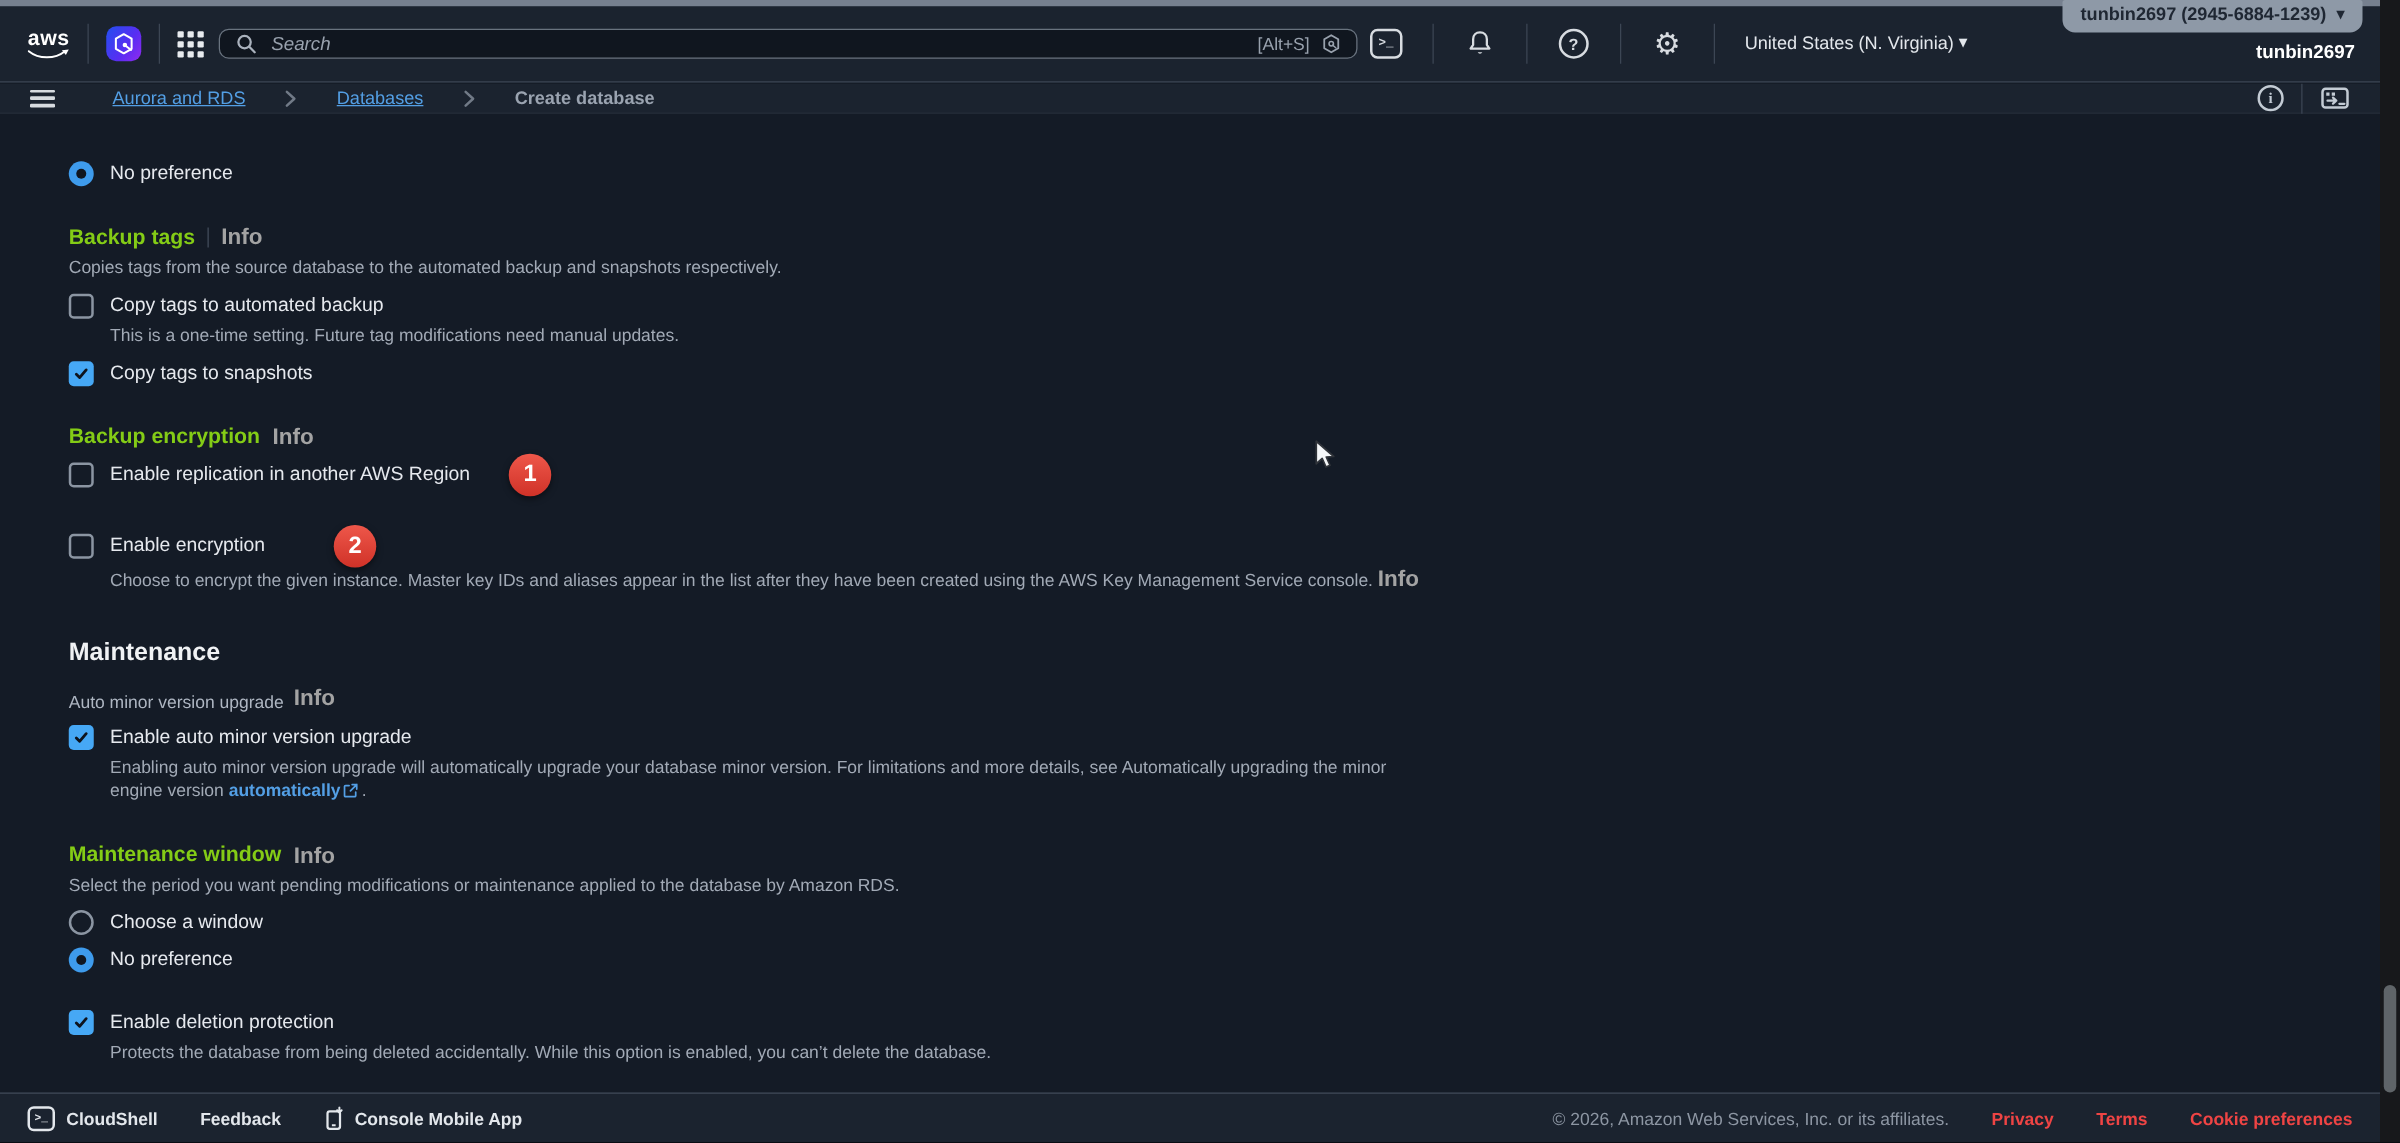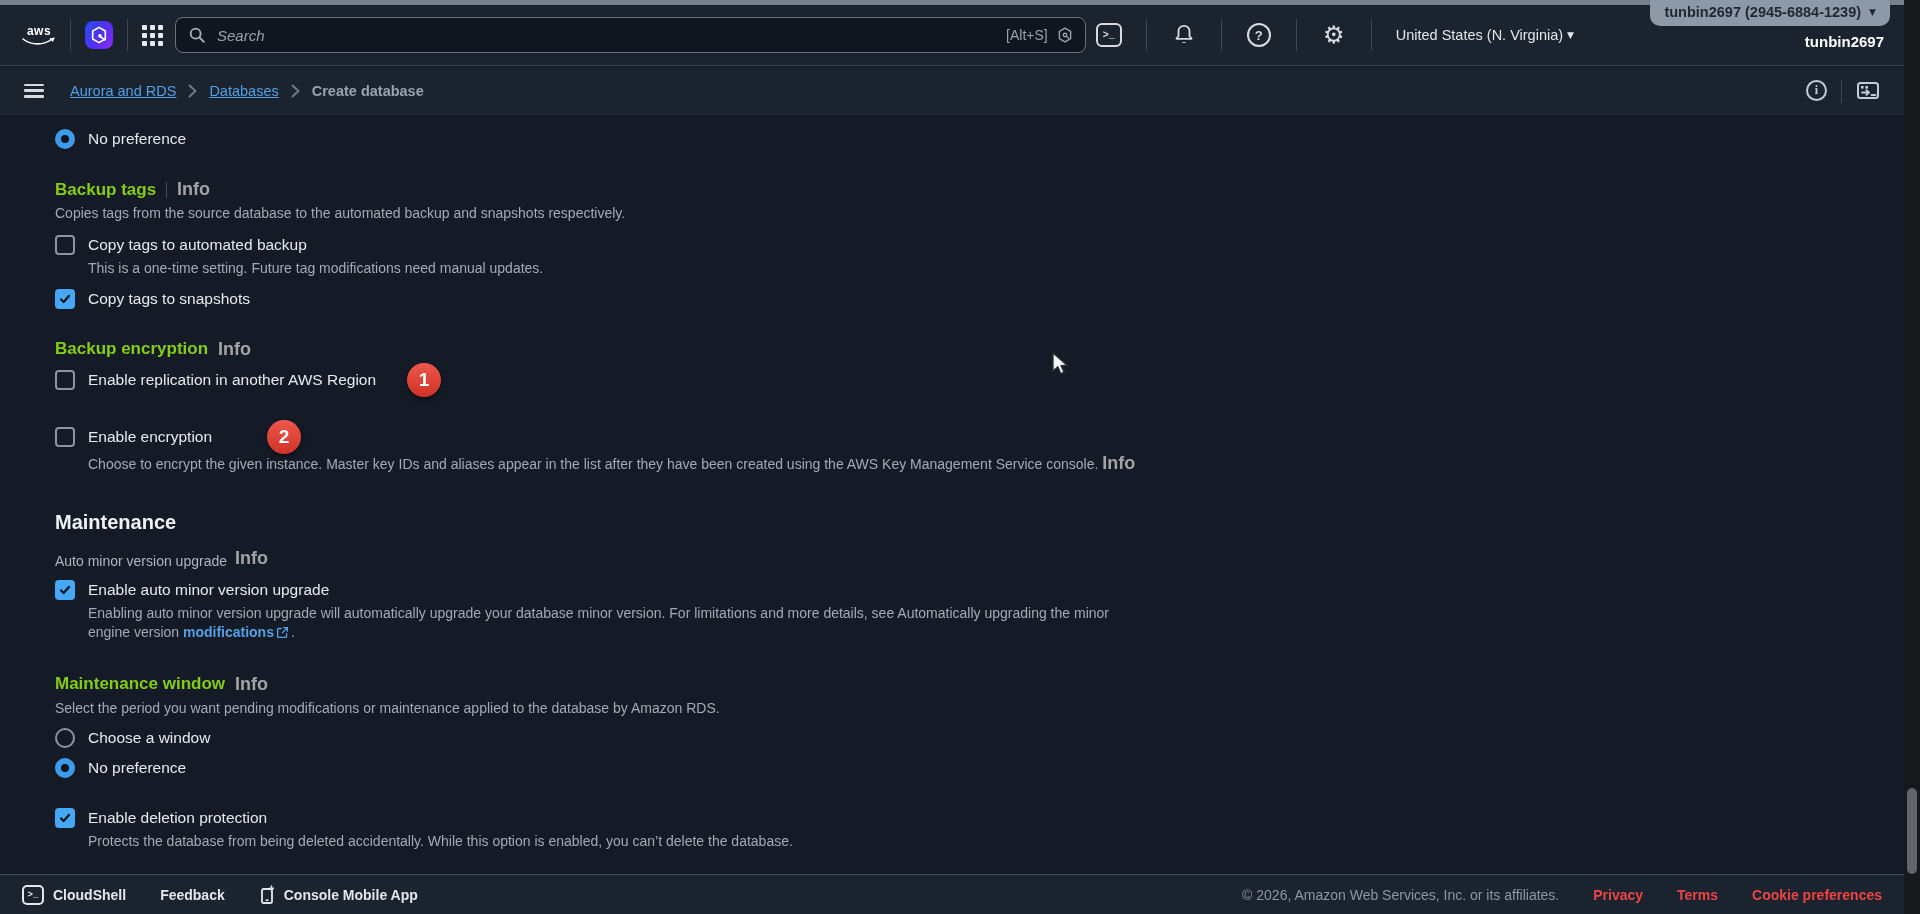--- a/index.html
+++ b/index.html
@@ -7,48 +7,48 @@
   .page{position:relative;width:1920px;height:914px;background:#141b26;overflow:hidden;color:#e3e7ec;}
 
   
   .top-strip{position:absolute;top:0;left:0;width:1904px;height:5px;background:#76808f;z-index:3;}
 
   
   .topbar{position:absolute;top:5px;left:0;width:1904px;height:61px;background:#1b232f;
     border-bottom:1px solid #3c4654;display:flex;align-items:center;padding:0 320px 0 22px;}
   .vsep{width:1px;height:32px;background:#3c4654;margin:0 14px;flex:0 0 auto;}
   .aws-logo{display:flex;flex-direction:column;align-items:center;line-height:1;flex:0 0 auto;}
-  .aws-logo .t{font-size:12px;font-weight:700;letter-spacing:.5px;color:#fff;}
+  .aws-logo .t{font-size:17px;font-weight:700;letter-spacing:.5px;color:#fff;}
   .qapp{width:28px;height:28px;border-radius:8px;background:linear-gradient(125deg,#2b49f0 10%,#5a2df2 60%,#8a2bf0 95%);
     display:flex;align-items:center;justify-content:center;flex:0 0 auto;}
   .grid9{display:grid;grid-template-columns:repeat(3,5px);grid-template-rows:repeat(3,5px);gap:3px;flex:0 0 auto;}
   .grid9 span{background:#e8ebef;border-radius:1px;}
-  .searchbox{display:flex;align-items:center;width:952px;height:36px;margin-left:12px;
+  .searchbox{display:flex;align-items:center;width:952px;height:24px;margin-left:12px;
     border:1px solid #69737f;border-radius:8px;background:#10161f;padding:0 12px;gap:9px;}
   .searchbox input{flex:1;background:transparent;border:none;outline:none;color:#e3e7ec;font-size:15px;}
   .searchbox input::placeholder{color:#98a1ad;font-style:italic;font-size:15px;}
   .shortcut{color:#98a1ad;font-size:14px;flex:0 0 auto;}
   .right-icons{margin-left:auto;display:flex;align-items:center;flex:0 0 auto;}
   .tico{display:flex;align-items:center;justify-content:center;width:34px;height:34px;margin:0 6px;cursor:pointer;}
   .term-ico{width:26px;height:24px;border:2px solid #d8dce1;border-radius:6px;display:flex;align-items:center;justify-content:center;
     font-family:"Liberation Mono",monospace;font-size:10px;font-weight:700;color:#d8dce1;letter-spacing:0;}
   .help-ico{width:24px;height:24px;border:2px solid #d8dce1;border-radius:50%;display:flex;align-items:center;justify-content:center;
     font-size:13px;font-weight:700;color:#d8dce1;}
   .gear-ico{font-size:24px;color:#d8dce1;line-height:1;font-family:"DejaVu Sans",sans-serif;}
   .region{display:flex;align-items:center;gap:4px;margin:0 10px;color:#e3e7ec;font-size:14.5px;cursor:pointer;white-space:nowrap;}
   .caret{font-size:9px;color:#e3e7ec;font-family:"DejaVu Sans",sans-serif;}
 
   .account-badge{position:absolute;top:0;right:30px;z-index:5;background:#8e99a7;color:#1f2733;
     font-size:14.5px;font-weight:700;padding:4px 14px 6px 14px;border-radius:2px 2px 10px 10px;display:flex;gap:8px;align-items:center;cursor:pointer;}
   .account-badge .caret{color:#1f2733;}
   .username{position:absolute;top:33px;right:36px;z-index:4;color:#fff;font-size:15px;font-weight:600;}
 
   
-  .crumbbar{position:absolute;top:67px;left:0;width:1904px;height:48px;background:#1b232f;
-    border-bottom:1px solid #242c38;display:flex;align-items:center;padding:0 24px;}
+  .crumbbar{position:absolute;top:67px;left:0;width:1904px;height:24px;background:#1b232f;
+    border-bottom:1px solid #242c38;display:flex;align-items:center;padding:0 24px;gap:20px;}
   .burger{width:20px;height:14px;display:flex;flex-direction:column;justify-content:space-between;margin-right:26px;cursor:pointer;}
   .burger span{height:2.5px;background:#d7dbe0;border-radius:1px;}
   .crumb-link{color:#539fe5;font-size:14.5px;text-decoration:underline;cursor:pointer;}
   .crumb-chev{margin:0 12px;display:flex;align-items:center;}
   .crumb-cur{color:#9aa3b0;font-size:14.5px;font-weight:600;}
   .crumb-right{margin-left:auto;display:flex;align-items:center;gap:14px;}
   .info-circle{width:21px;height:21px;border:2px solid #c3cbd4;border-radius:50%;display:flex;align-items:center;justify-content:center;
     color:#c3cbd4;font-size:12px;font-weight:700;font-family:"Liberation Serif",serif;cursor:pointer;}
   .crumb-vsep{width:1px;height:24px;background:#3c4654;}
 
@@ -269,21 +269,21 @@
     <div class="row m9">
       <span class="cb ck">
         <svg width="14" height="14" viewBox="0 0 16 16">
             <path d="M3.5 8.5l3 3 6-7" stroke="#0e141d" stroke-width="2.6" fill="none" stroke-linecap="round" stroke-linejoin="round"></path>
           </svg>
       </span>
       <span class="opt-label">Enable auto minor version upgrade</span>
     </div>
     <div class="desc m2">
       <span>Enabling auto minor version upgrade will automatically upgrade your database minor version. For limitations and more details, see Automatically upgrading the minor</span><br>
-      <span>engine version </span><span class="blue-link">modifications</span><svg class="ext-ico" width="13" height="13" viewBox="0 0 16 16">
+      <span>engine version </span><span class="blue-link">automatically</span><svg class="ext-ico" width="13" height="13" viewBox="0 0 16 16">
           <path d="M13 9.5V13a1 1 0 0 1-1 1H3a1 1 0 0 1-1-1V4a1 1 0 0 1 1-1h3.5" stroke="#539fe5" stroke-width="1.7" fill="none" stroke-linecap="round"></path>
           <path d="M9.5 2H14v4.5M14 2L7.8 8.2" stroke="#539fe5" stroke-width="1.7" fill="none" stroke-linecap="round"></path>
         </svg><span>.</span>
     </div>
 
     <div class="sec-title-row m32">
       <span class="sec-title">Maintenance window</span>
       <span class="info-link">Info</span>
     </div>
     <div class="desc m4" style="margin-left:0">Select the period you want pending modifications or maintenance applied to the database by Amazon RDS.</div>

